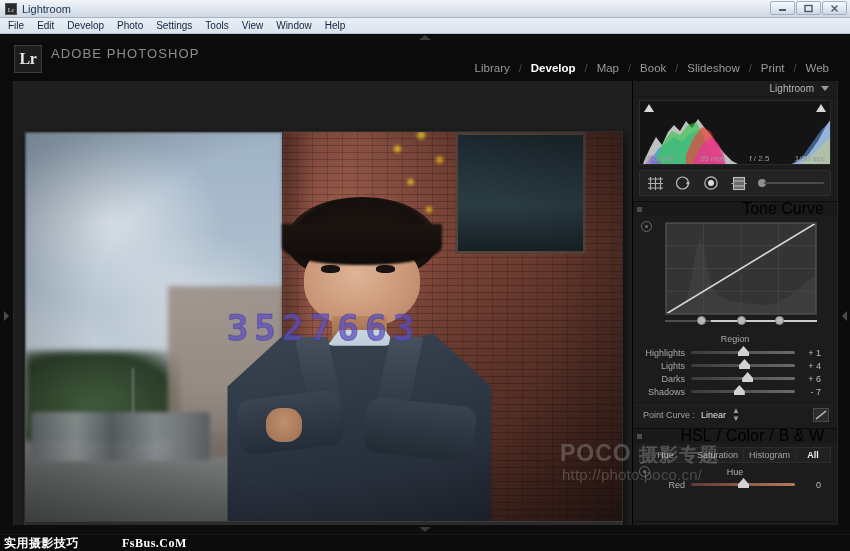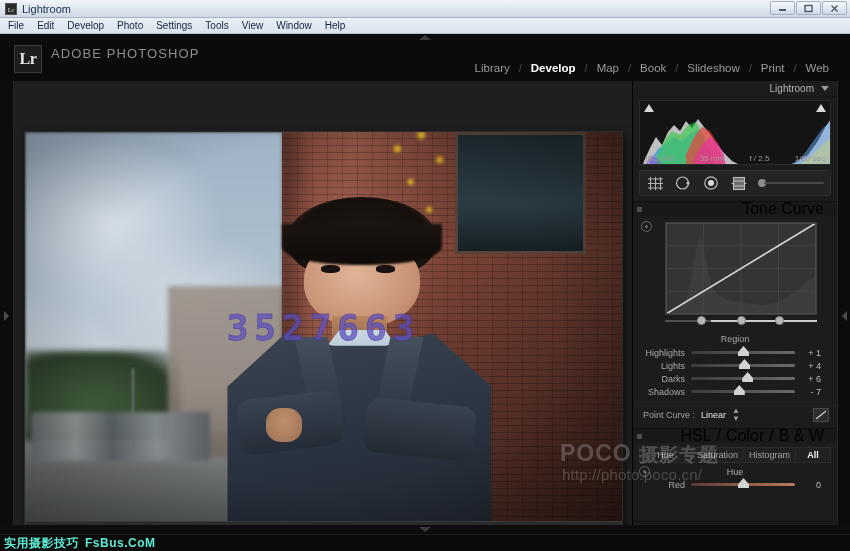--- a/index.html
+++ b/index.html
@@ -500,22 +500,22 @@
     width: 0; height: 0;
     border-left: 6px solid transparent; border-right: 6px solid transparent;
     border-top: 5px solid #3a3a3a;
   }
   .statusbar {
     position: absolute; left: 0; bottom: 0; width: 850px; height: 17px;
     background: #0b0b0b; border-top: 1px solid #1a1a1a;
     display: flex; align-items: center;
   }
   .status-wm {
-    font-size: 12px; color: #5eead4; padding-left: 4px;
-    font-family: Liberation Sans, sans-serif; font-weight: bold;
+    font-size: 12px; color: #ffffff; padding-left: 4px;
+    font-family: Liberation Serif, serif; font-weight: bold;
     letter-spacing: 0.5px;
   }
 
   
   .poco-wm {
     position: absolute; left: 560px; top: 440px; width: 290px; height: 50px;
     pointer-events: none; z-index: 40;
   }
   .poco-row1 {
     position: absolute; left: 0; top: 0;
@@ -833,21 +833,21 @@
         <div class="tri-left"></div>
       </div>
     </div>
 
     <div class="filmstrip-arrow">
       <div class="tri-down"></div>
     </div>
 
     <div class="statusbar">
       <span class="status-wm">实用摄影技巧</span>
-      <span class="status-wm ascii" style="padding-left:6px;">FsBus.CoM</span>
+      <span class="status-wm ascii" style="padding-left:6px;margin-left:37px;">FsBus.CoM</span>
     </div>
   </div>
 
   <div class="poco-wm">
     <div class="poco-row1">
       <span>POCO</span>
       <span class="cn">摄影专题</span>
     </div>
     <div class="poco-row2">http://photo.poco.cn/</div>
   </div>

